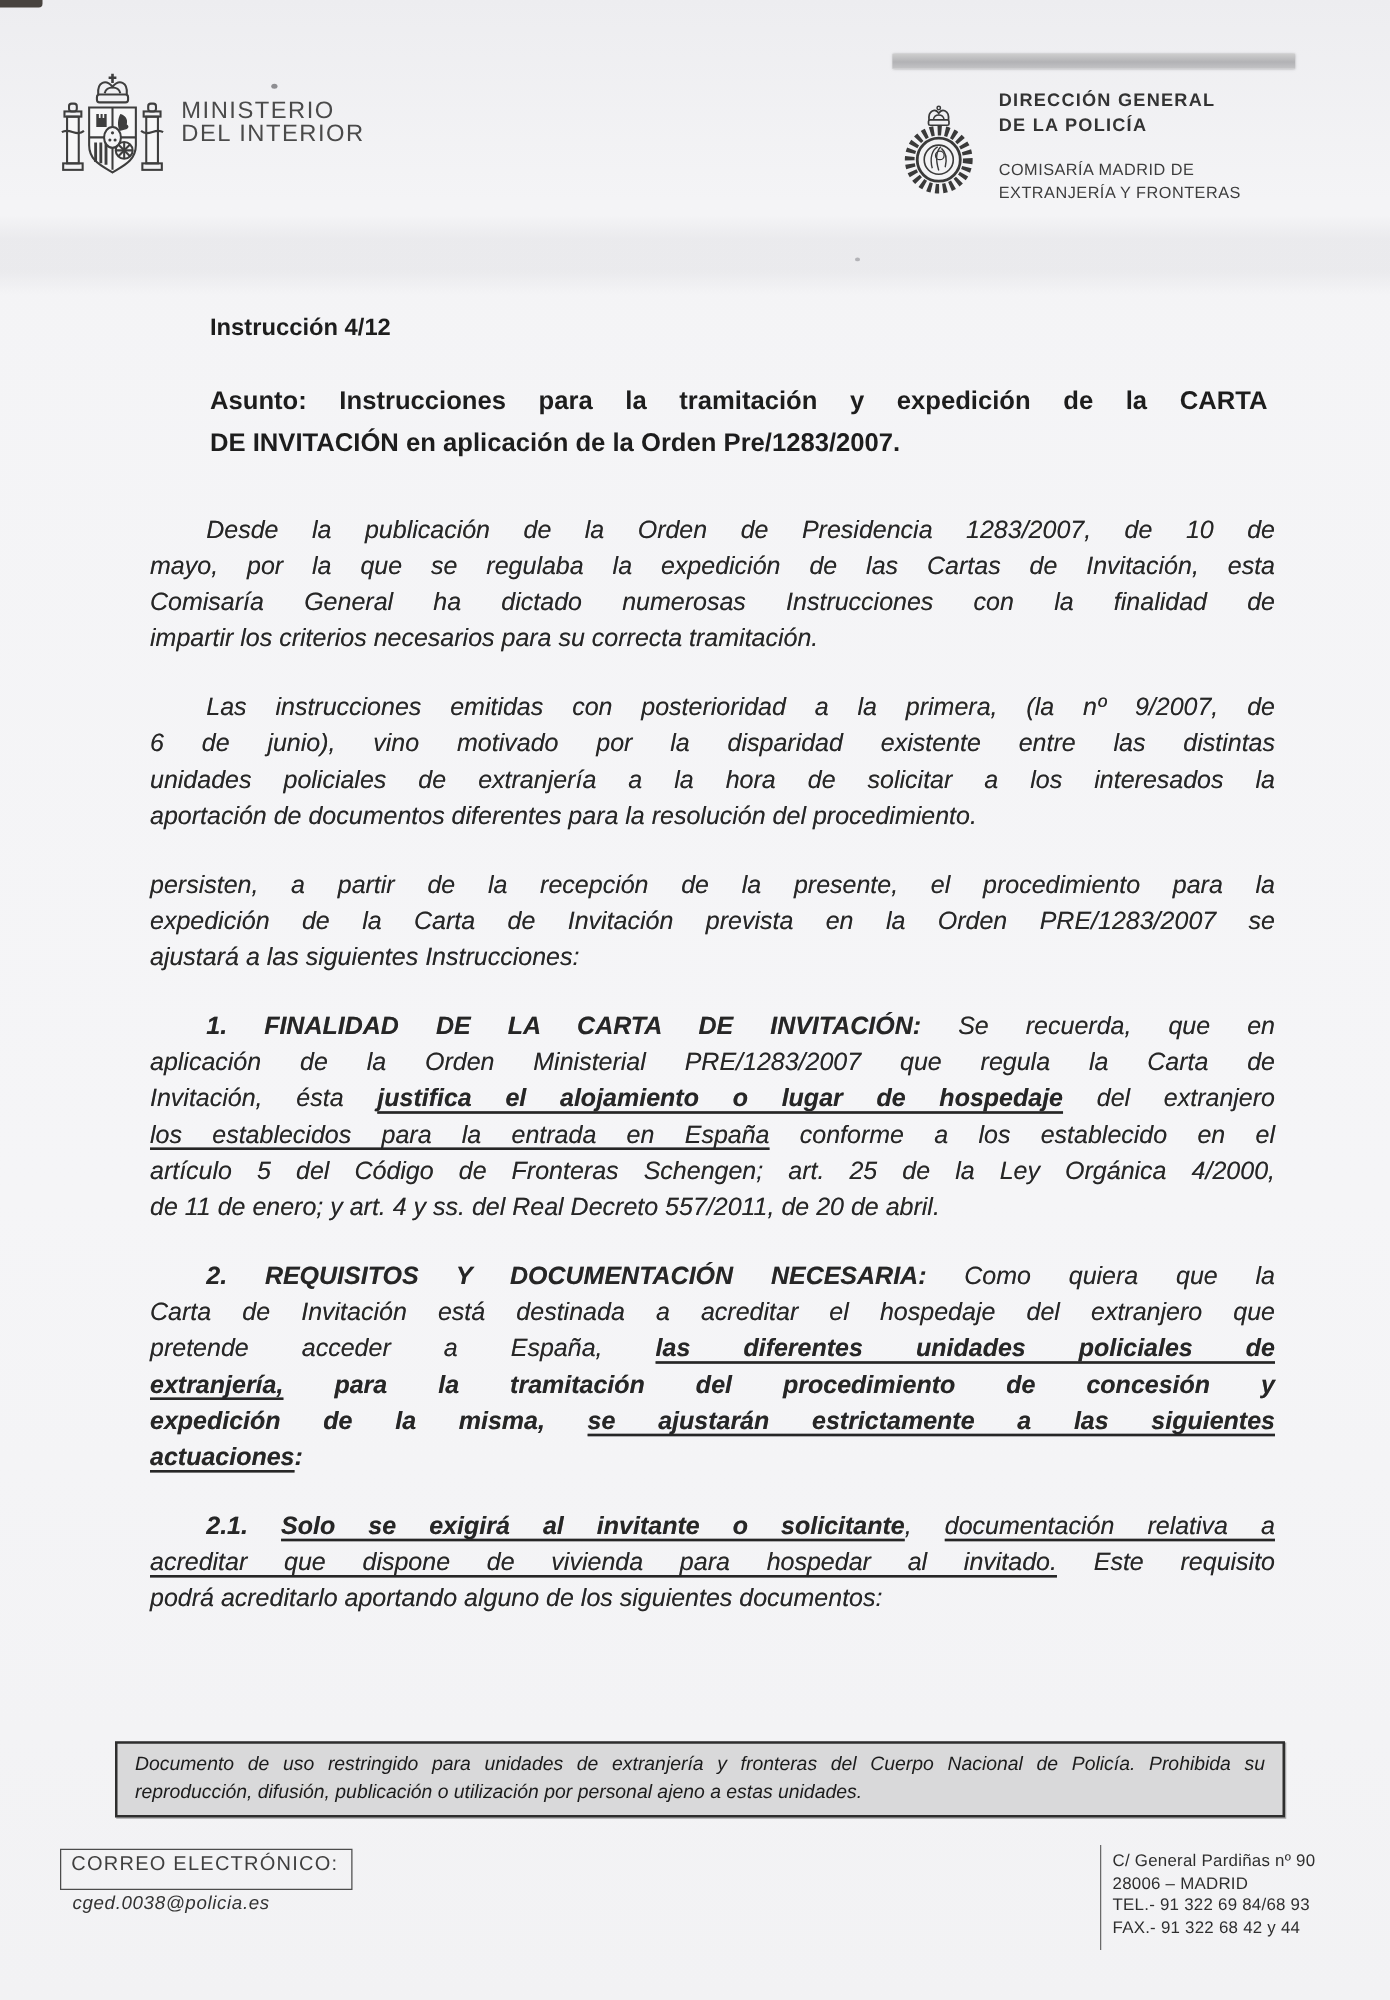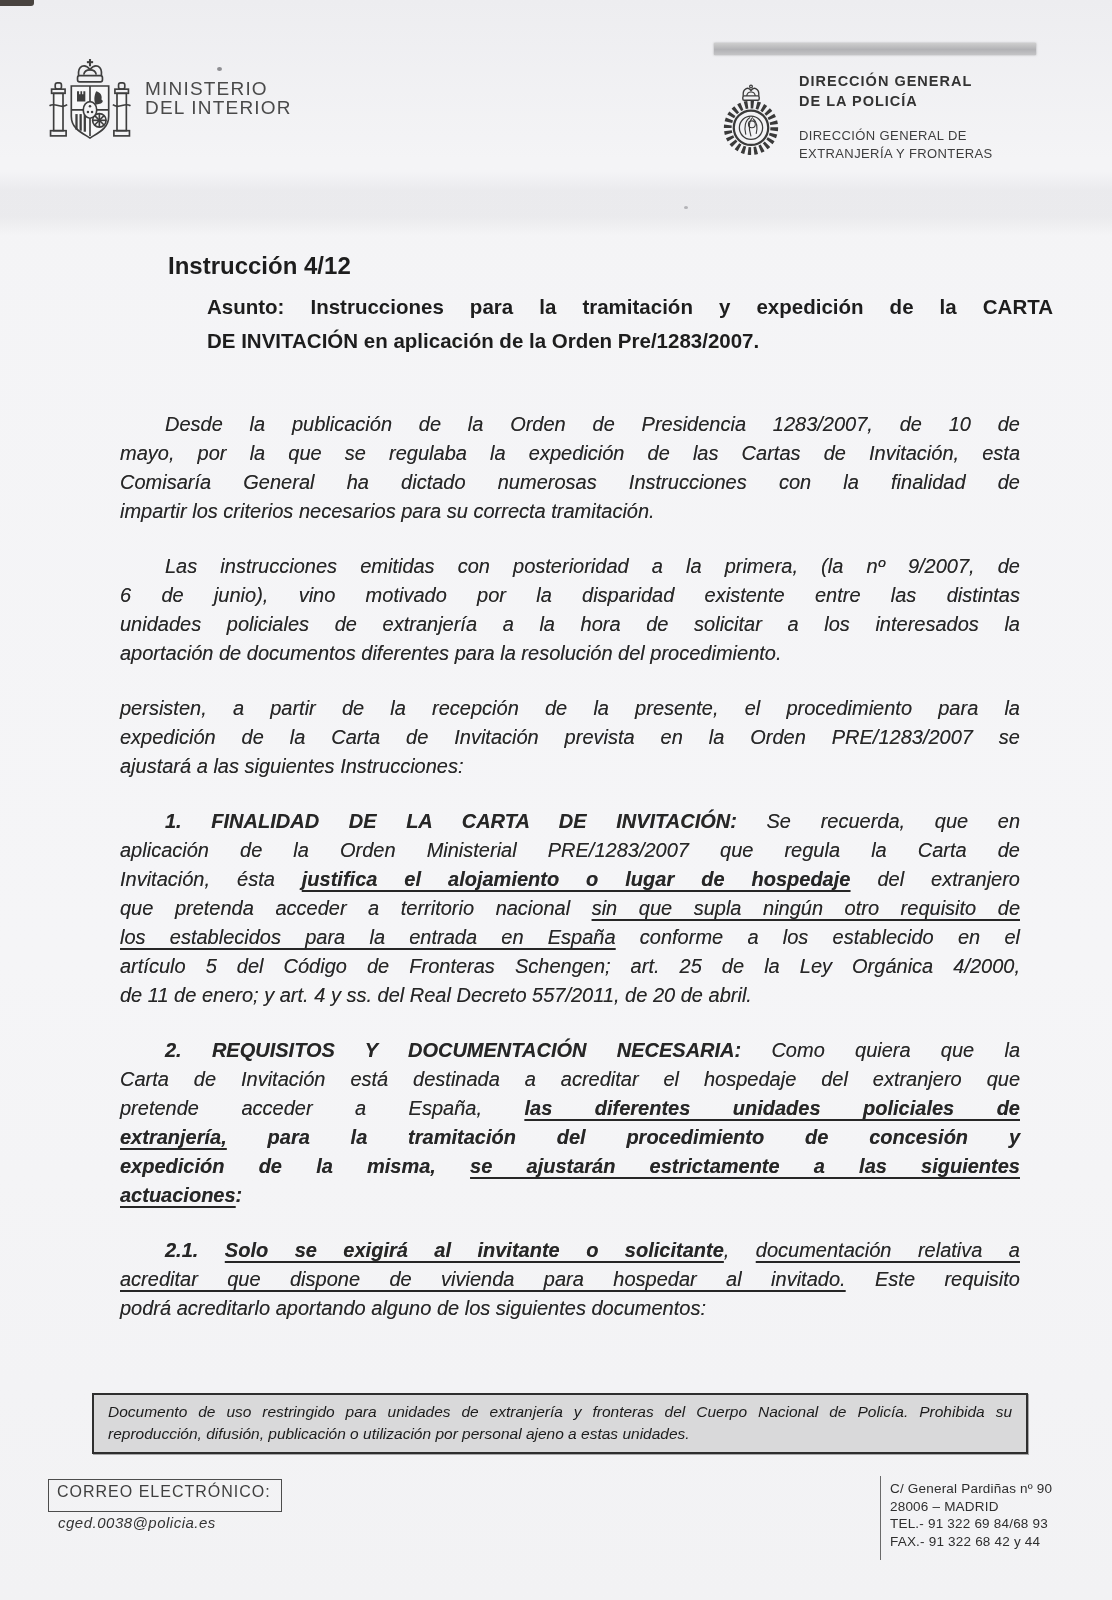--- a/index.html
+++ b/index.html
@@ -40,25 +40,25 @@
     font-size:14.5px;font-weight:bold;letter-spacing:1px;line-height:20px;color:#333;
   }
   .police-bottom{
     position:absolute;left:799px;top:127px;
     font-size:13px;letter-spacing:.4px;line-height:18px;color:#3d3d3d;
   }
 
   
   .doc-title{
     position:absolute;left:168px;top:252px;
-    font-size:24px;font-weight:bold;color:#1d1d1d;
+    font-size:19px;font-weight:bold;color:#1d1d1d;
   }
   .subject{
-    position:absolute;left:168px;top:290px;width:846px;
-    font-size:20.5px;font-weight:bold;line-height:34px;color:#1d1d1d;margin-left:39px;
+    position:absolute;left:168px;top:304px;width:846px;
+    font-size:20.5px;font-weight:bold;line-height:34px;color:#1d1d1d;
   }
   .subject .l1{text-align:justify;text-align-last:justify;}
   .subject .l2{text-align:left;}
 
   .doc-body{
     position:absolute;left:120px;top:410px;width:900px;
     font-size:20px;line-height:29px;
     text-shadow:0 0 .4px rgba(20,20,20,.45);
   }
   .para{margin:0 0 26px 0;}
@@ -167,21 +167,21 @@
       <circle cx="36" cy="57" r="13.5" stroke-width="1.5"></circle>
       <path d="M30 65 C27.5 56 29.5 48 35 45 M36 67 C33 57 33.5 49 38 45 M42 64 C44 56 42.5 50 38.5 46.5" stroke-width="1.3"></path>
       <circle cx="37" cy="53" r="4" stroke-width="1.2"></circle>
     </svg>
   </div>
   <div class="police-top">
     <div>DIRECCIÓN GENERAL</div>
     <div>DE LA POLICÍA</div>
   </div>
   <div class="police-bottom">
-    <div>DIRECCIÓN GENERAL DE</div>
+    <div>COMISARÍA MADRID DE</div>
     <div>EXTRANJERÍA Y FRONTERAS</div>
   </div>
 
   <div class="doc-title">Instrucción 4/12</div>
   <div class="subject">
     <div class="l1">Asunto: Instrucciones para la tramitación y expedición de la CARTA</div>
     <div class="l2">DE INVITACIÓN en aplicación de la Orden Pre/1283/2007.</div>
   </div>
 
   <div class="doc-body">
@@ -199,21 +199,20 @@
       </div>
       <div class="para">
         <div class="line"><span>persisten, a partir de la recepción de la presente, el procedimiento para la</span></div>
         <div class="line"><span>expedición de la Carta de Invitación prevista en la Orden PRE/1283/2007 se</span></div>
         <div class="line last"><span>ajustará a las siguientes Instrucciones:</span></div>
       </div>
       <div class="para">
         <div class="line first"><span class="b">1. FINALIDAD DE LA CARTA DE INVITACIÓN:</span><span> Se recuerda, que en</span></div>
         <div class="line"><span>aplicación de la Orden Ministerial PRE/1283/2007 que regula la Carta de</span></div>
         <div class="line"><span>Invitación, ésta </span><span class="b u">justifica el alojamiento o lugar de hospedaje</span><span> del extranjero</span></div>
-        <div class="line"><span>que pretenda acceder a territorio nacional </span><span class="u">sin que supla ningún otro requisito de</span></div>
         <div class="line"><span class="u">los establecidos para la entrada en España</span><span> conforme a los establecido en el</span></div>
         <div class="line"><span>artículo 5 del Código de Fronteras Schengen; art. 25 de la Ley Orgánica 4/2000,</span></div>
         <div class="line last"><span>de 11 de enero; y art. 4 y ss. del Real Decreto 557/2011, de 20 de abril.</span></div>
       </div>
       <div class="para">
         <div class="line first"><span class="b">2. REQUISITOS Y DOCUMENTACIÓN NECESARIA:</span><span> Como quiera que la</span></div>
         <div class="line"><span>Carta de Invitación está destinada a acreditar el hospedaje del extranjero que</span></div>
         <div class="line"><span>pretende acceder a España, </span><span class="b u">las diferentes unidades policiales de</span></div>
         <div class="line"><span class="b u">extranjería,</span><span class="b"> para la tramitación del procedimiento de concesión y</span></div>
         <div class="line"><span class="b">expedición de la misma, </span><span class="b u">se ajustarán estrictamente a las siguientes</span></div>

